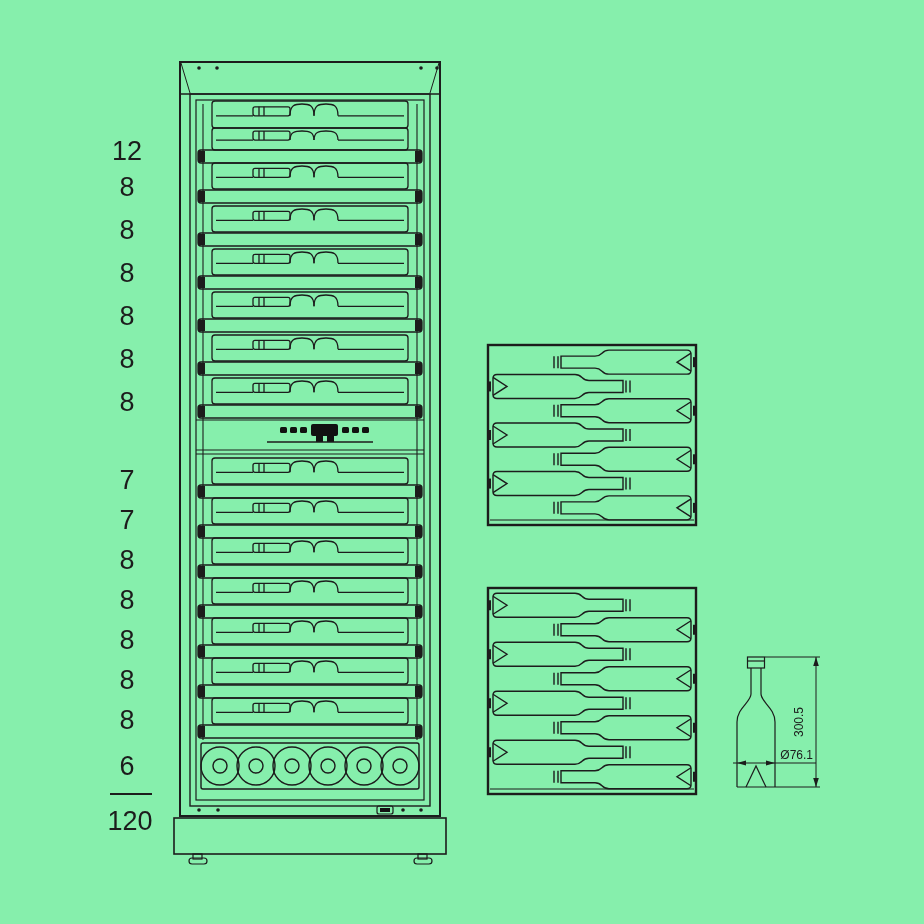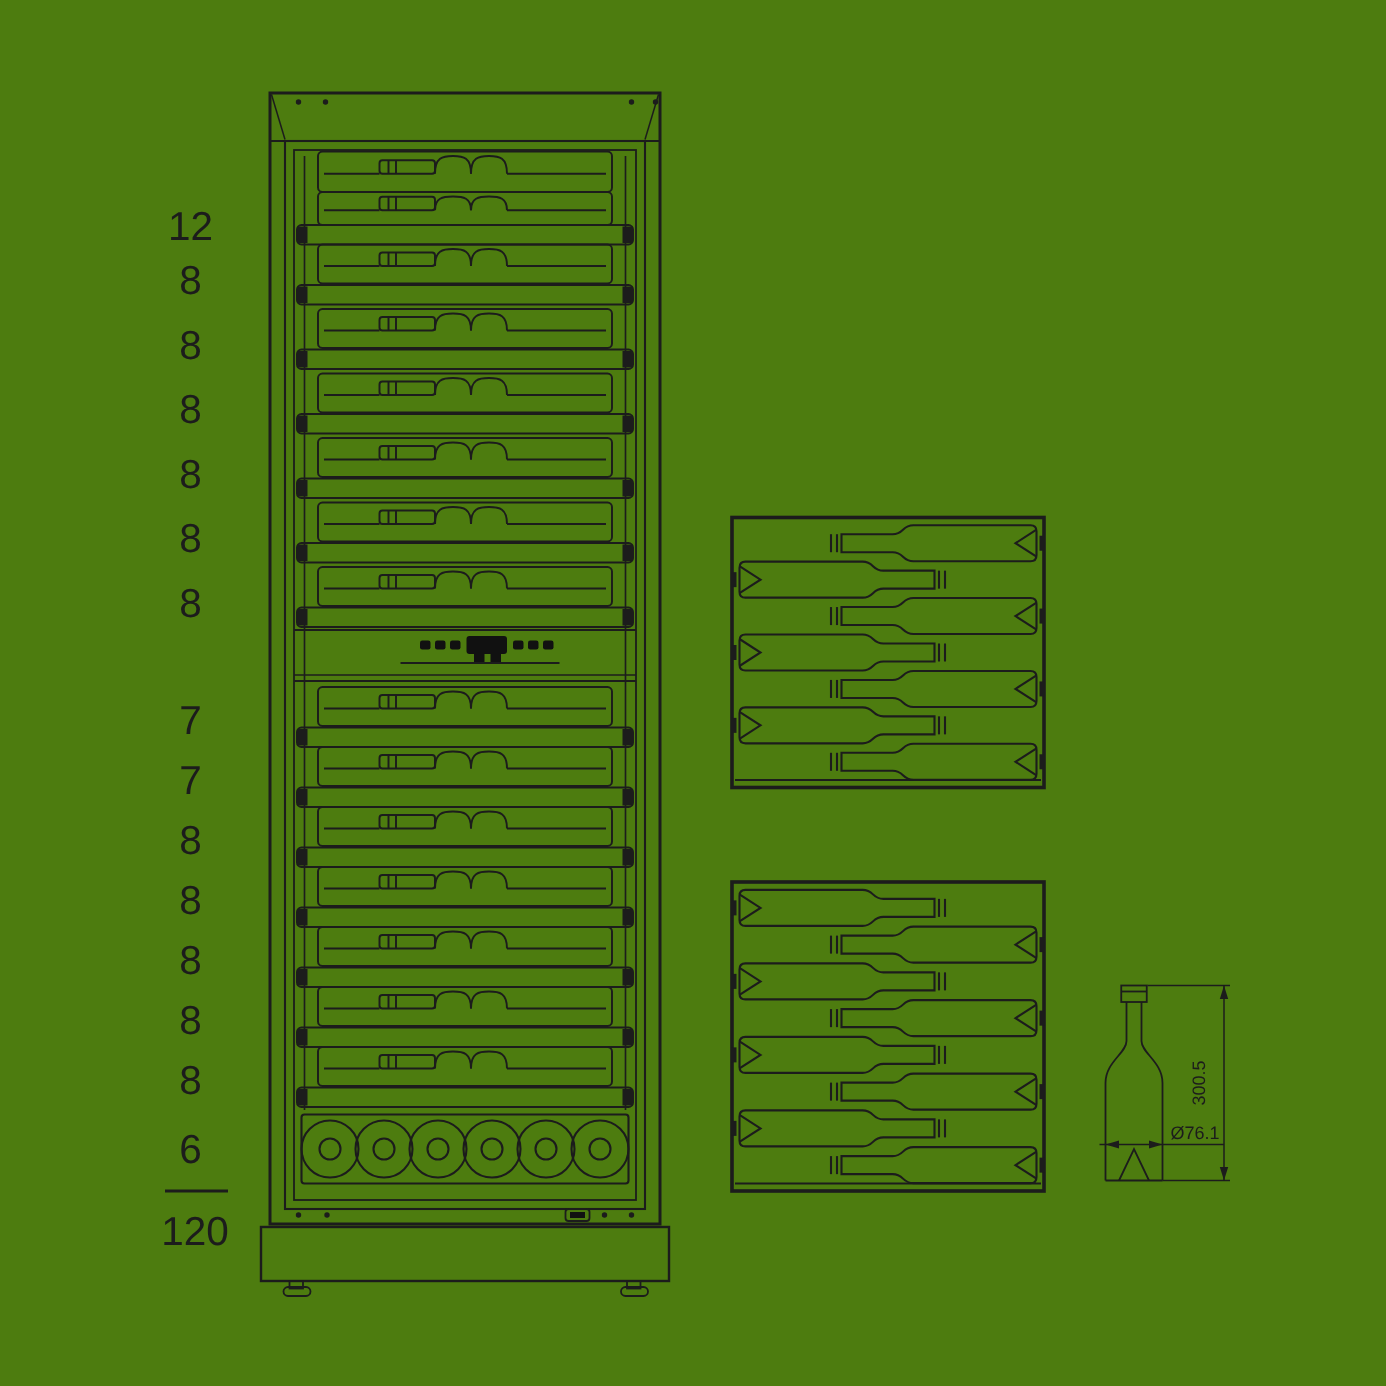--- a/index.html
+++ b/index.html
@@ -1,16 +1,16 @@
 <!DOCTYPE html>
 <html><head>
 <meta charset="utf-8">
 <style>
   html,body { margin:0; padding:0; background:#ffffff; }
-  .canvas { position:relative; width:924px; height:924px; background:#4d7c0f; overflow:hidden; }
+  .canvas { position:relative; width:924px; height:924px; background:#86efac; overflow:hidden; }
   svg { position:absolute; left:0; top:0; }
   svg text { font-family:"Liberation Sans", sans-serif; fill:#1c1c1c; }
   .num { font-size:27px; }
   .dim { font-size:12px; }
 </style>
 </head>
 <body>
 
 <div class="canvas">
 <svg id="diagram" width="924" height="924" viewBox="0 0 924 924">

